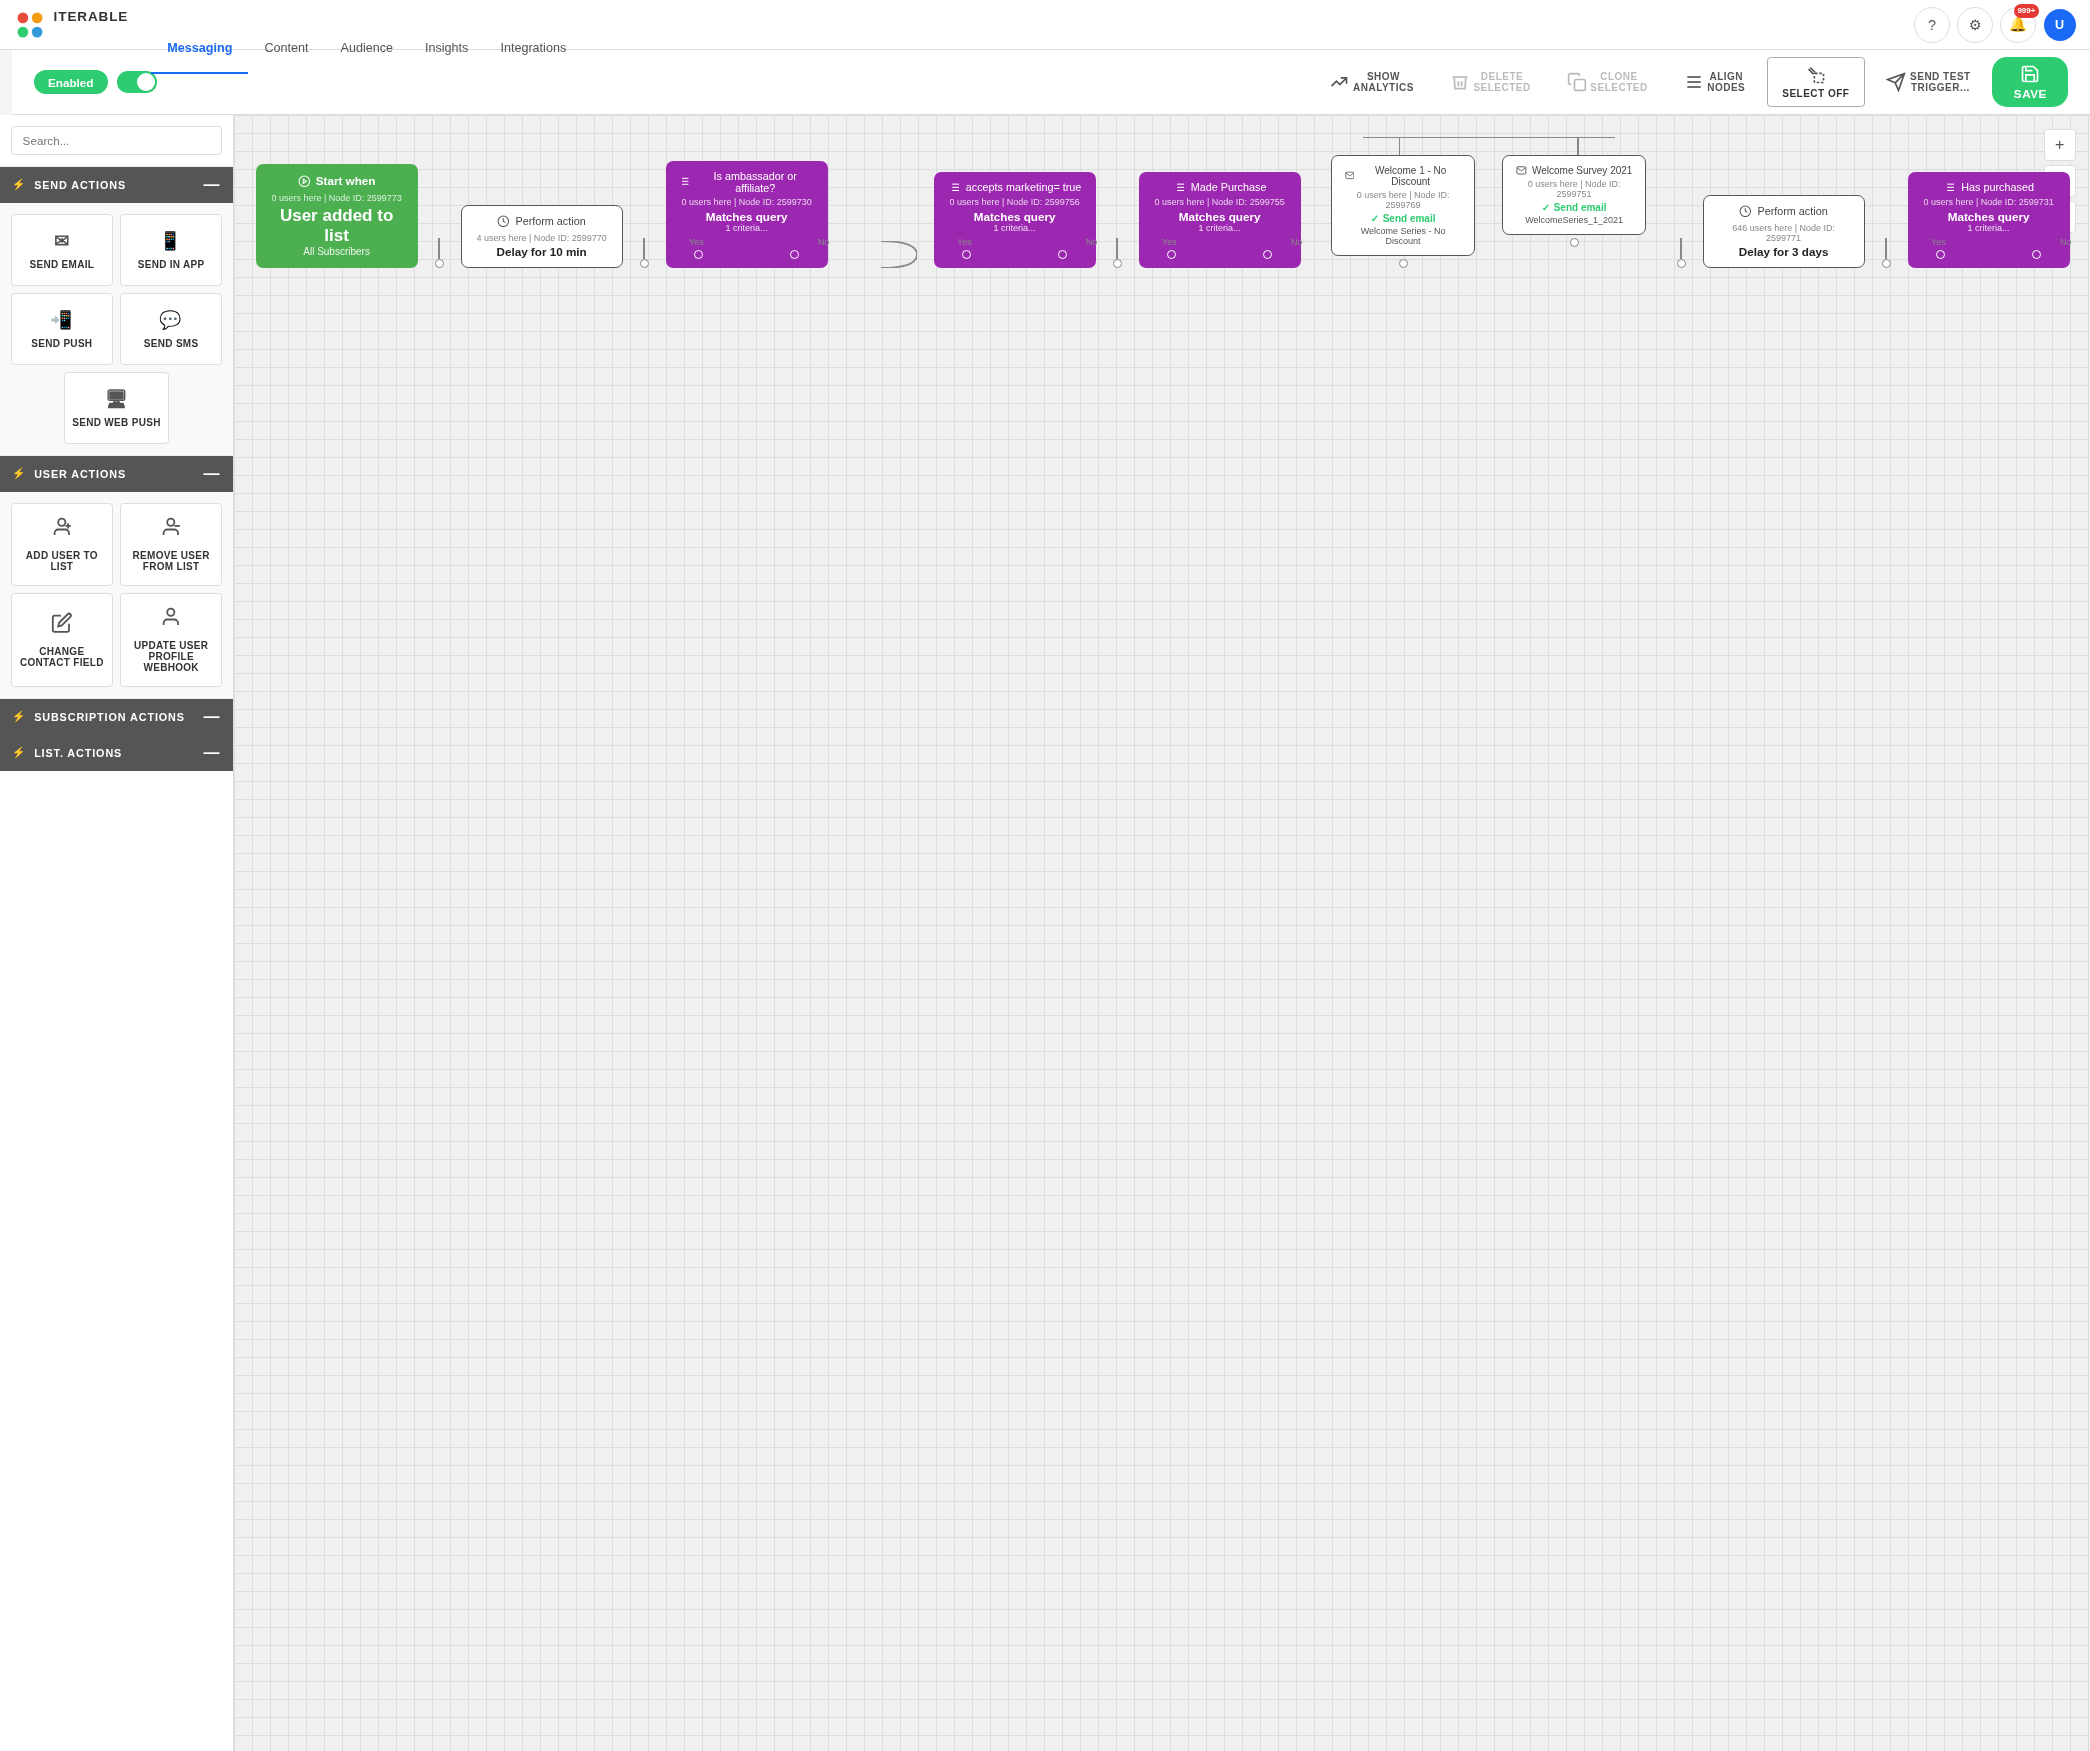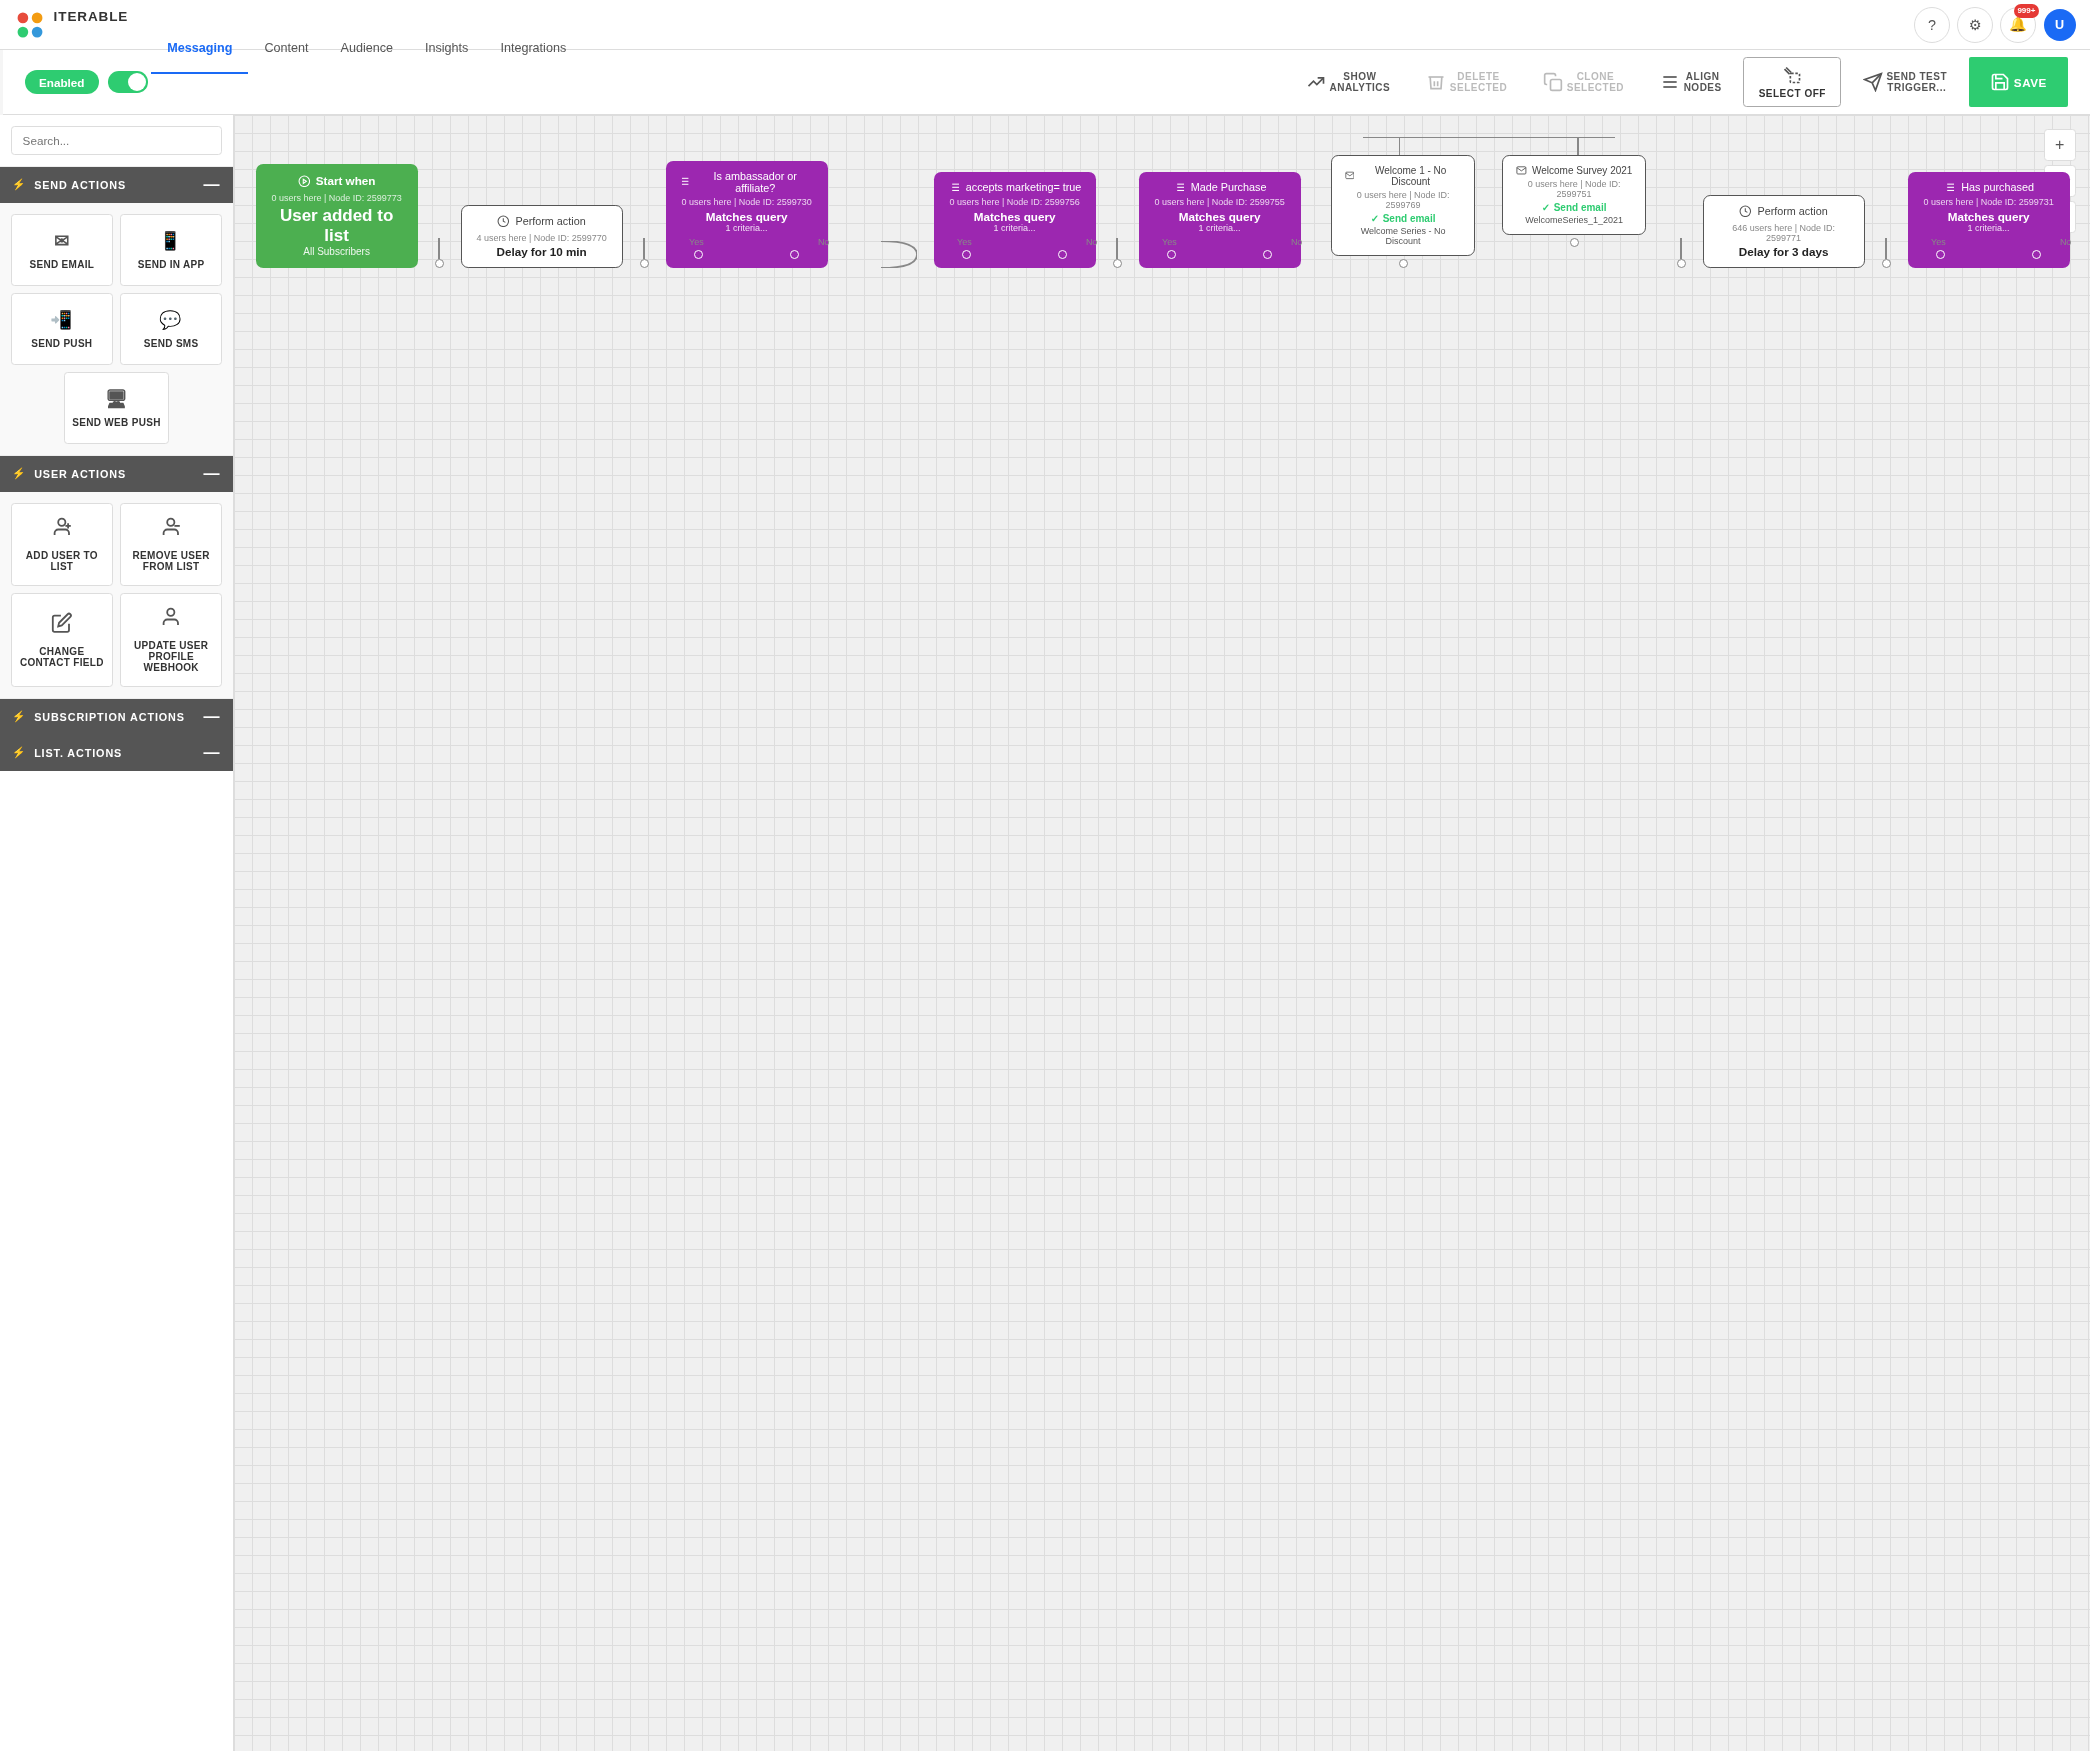--- a/index.html
+++ b/index.html
@@ -34,21 +34,21 @@
       position: absolute; top: -3.6px; right: -3.6px; background: #e53935;
       color: #fff; font-size: 8px; font-weight: 700; padding: 0.9px 3.6px;
       border-radius: 9px; line-height: 12.6px;
     }
     .nav-avatar { width: 32px; height: 32px; border-radius: 50%; background: #1a6af5; display: flex; align-items: center; justify-content: center; color: #fff; font-size: 12.6px; font-weight: 700; cursor: pointer; }
 
     
     .toolbar {
       display: flex; align-items: center; background: #fff;
       border-bottom: 0.9px solid #ddd; height: 65px;
-      position: fixed; top: 50px; left: 3px; right: 0; z-index: 99;
+      position: fixed; top: 50px; left: 12px; right: 0; z-index: 99;
       padding: 0 21.6px; gap: 0;
     }
     .enabled-toggle { display: flex; align-items: center; gap: 9px; margin-right: 29px; }
     .enabled-label { background: #2ecc71; color: #fff; font-size: 11.7px; font-weight: 600; padding: 5.4px 14.4px; border-radius: 18px; }
     .toggle-switch { width: 40px; height: 21.6px; background: #2ecc71; border-radius: 10.8px; position: relative; cursor: pointer; }
     .toggle-knob { position: absolute; right: 1.8px; top: 1.8px; width: 18px; height: 18px; background: #fff; border-radius: 50%; }
     .toolbar-spacer { flex: 1; }
     .toolbar-actions { display: flex; gap: 7.2px; align-items: center; }
     .toolbar-btn {
       display: flex; align-items: center; justify-content: center;
@@ -58,23 +58,23 @@
     .toolbar-btn svg { width: 20px; height: 20px; }
     .toolbar-btn.disabled { opacity: 0.4; }
     .toolbar-btn-select-off {
       border: 0.9px solid #aaa; border-radius: 3.6px; padding: 7.2px 14.4px;
       display: flex; flex-direction: column; align-items: center; gap: 3.6px;
       cursor: pointer; font-size: 10px; font-weight: 600; letter-spacing: 0.5px;
       text-transform: uppercase; background: #fff; color: #333;
     }
     .toolbar-btn-select-off svg { width: 20px; height: 20px; }
     .toolbar-btn-save {
-      background: #2ecc71; color: #fff; border: none; border-radius: 2px;
+      background: #2ecc71; color: #fff; border: none; border-radius: 15px;
       padding: 0 21.6px; height: 50px; font-size: 11.7px; font-weight: 700;
-      cursor: pointer; display: flex; align-items: center; justify-content: center; gap: 3.6px;
+      cursor: pointer; display: flex; flex-direction: column; align-items: center; justify-content: center; gap: 3.6px;
       letter-spacing: 0.5px; text-transform: uppercase;
     }
     .toolbar-btn-save svg { width: 20px; height: 20px; }
 
     
     .main-layout {
       display: flex; position: fixed; top: 115px; left: 0; right: 0; bottom: 0;
     }
 
     

